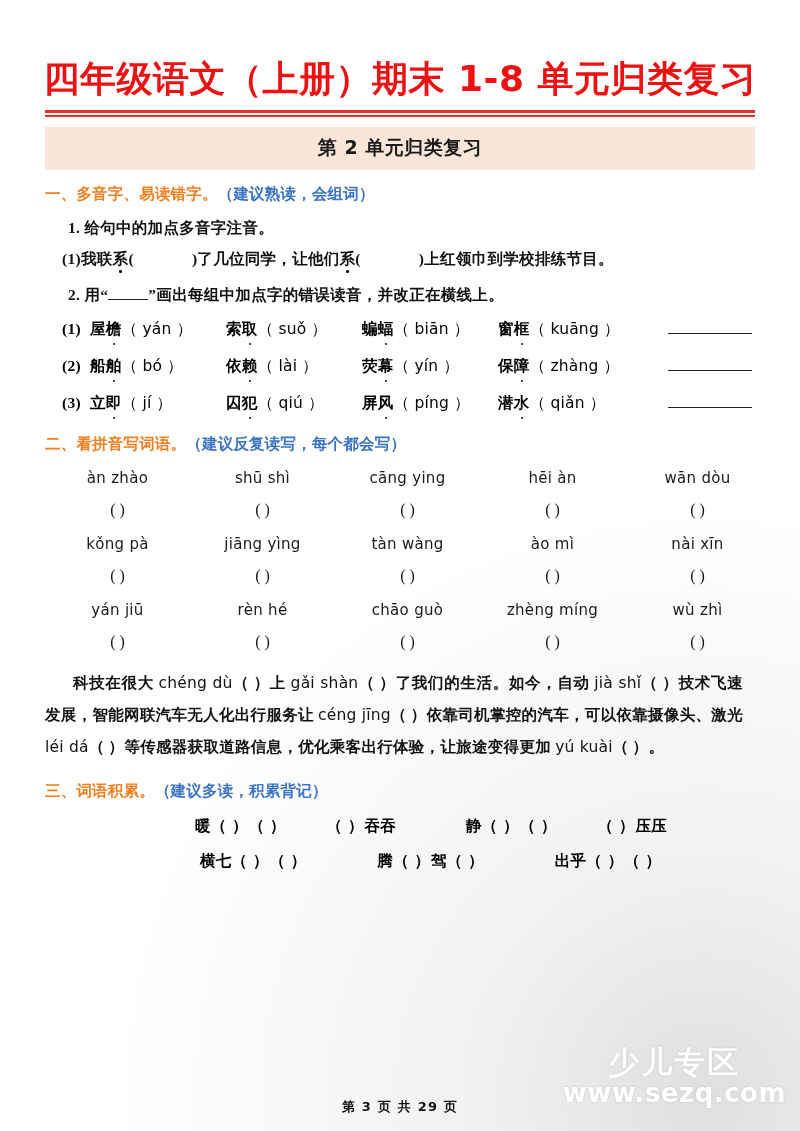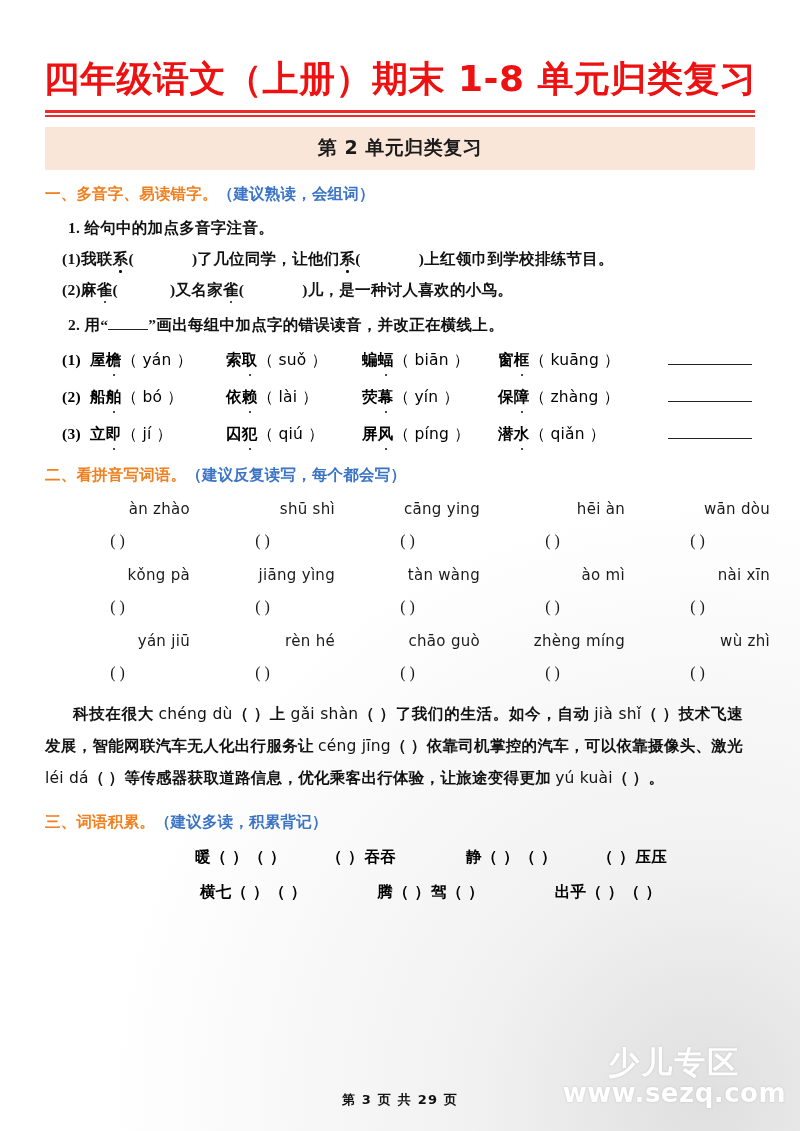--- a/index.html
+++ b/index.html
@@ -159,21 +159,20 @@
   .pin-cell {
     flex: 1 1 0;
     text-align: center;
   }
   .pin-word {
     font-family: "DejaVu Sans", "Liberation Sans", sans-serif;
     font-size: 15px;
     color: #1a1a1a;
     letter-spacing: 0.3px;
     white-space: nowrap;
-    text-align: right;
   }
   .pin-paren {
     font-family: "Liberation Serif", "DejaVu Serif", serif;
     font-size: 16px;
     color: #1a1a1a;
     margin-top: 5px;
     white-space: nowrap;
   }
   .pin-group { margin-bottom: 16px; }
 
@@ -197,21 +196,21 @@
   }
   .wa-seg { display: inline-block; }
   .gapB { display: inline-block; width: 40px; }
   .gapC { display: inline-block; width: 70px; }
   .sp-paren { letter-spacing: 1px; }
 
   
   .footer {
     position: absolute;
     left: 0;
-    bottom: 22px;
+    bottom: 15px;
     width: 100%;
     text-align: center;
     font-family: "DejaVu Sans", "Liberation Sans", sans-serif;
     font-weight: bold;
     font-size: 13px;
     color: #111;
     letter-spacing: 1.2px;
   }
 
   
@@ -262,23 +261,20 @@
 
   <div class="row sub-q cn">
     <span>1.</span>
     <span>给句中的加点多音字注音。</span>
   </div>
 
   <div class="row item-row cn">
     <span>(1)</span><span>我联</span><span class="dotted">系</span><span>(</span><span class="ul-blank" style="width:58px;border-bottom:none;"></span><span>)</span><span>了几位同学，让他们</span><span class="dotted">系</span><span>(</span><span class="ul-blank" style="width:58px;border-bottom:none;"></span><span>)</span><span>上红领巾到学校排练节目。</span>
   </div>
 
-  <div class="row item-row cn">
-    <span>(2)</span><span>麻</span><span class="dotted">雀</span><span>(</span><span class="ul-blank" style="width:52px;border-bottom:none;"></span><span>)</span><span>又名家</span><span class="dotted">雀</span><span>(</span><span class="ul-blank" style="width:58px;border-bottom:none;"></span><span>)</span><span>儿，是一种讨人喜欢的小鸟。</span>
-  </div>
 
   <div class="row sub-q cn" style="margin-top:18px;">
     <span>2.</span>
     <span>用“</span><span class="ul-blank" style="width:40px;"></span><span>”画出每组中加点字的错误读音，并改正在横线上。</span>
   </div>
 
   <div class="ex2-row">
     <span class="ex2-label cn">(1)</span>
     <span class="ex2-cell"><span class="cn">屋</span><span class="cn dotted">檐</span><span class="py">（ yán ）</span></span>
     <span class="ex2-cell"><span class="cn">索</span><span class="cn dotted">取</span><span class="py">（ suǒ ）</span></span>

